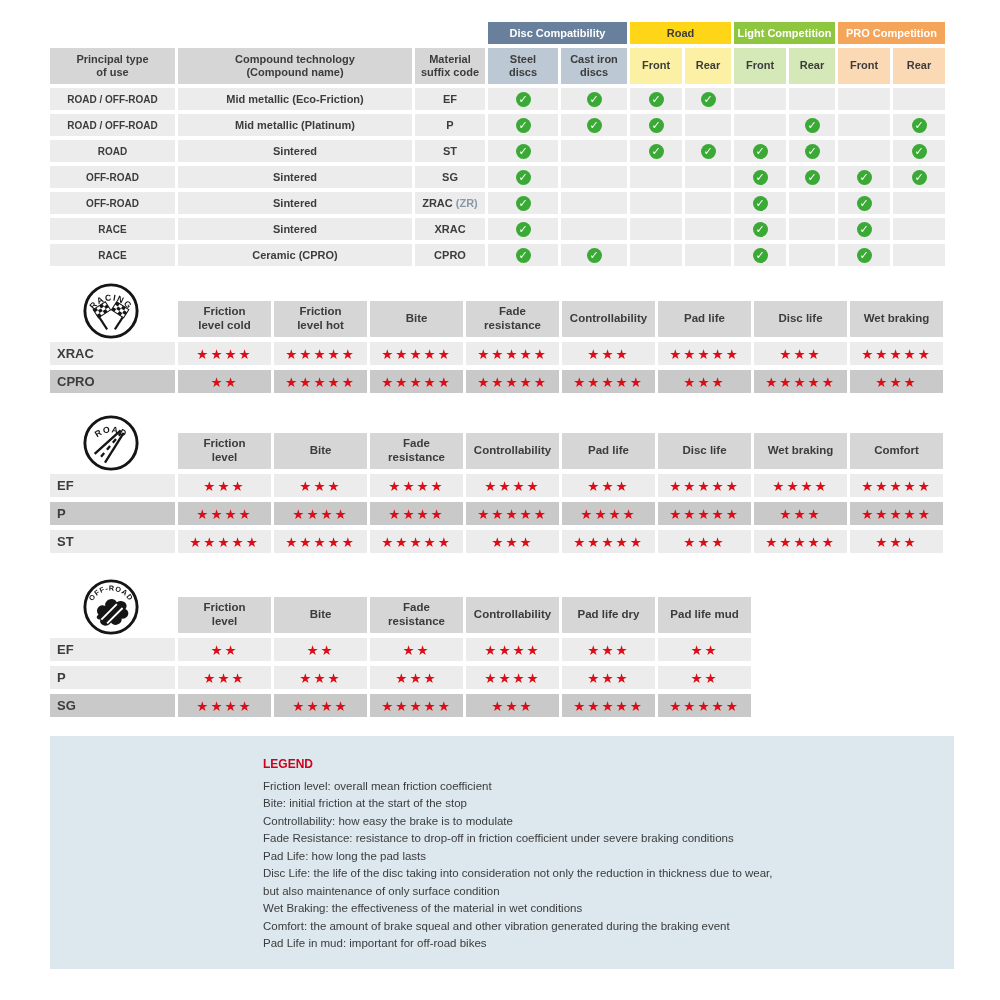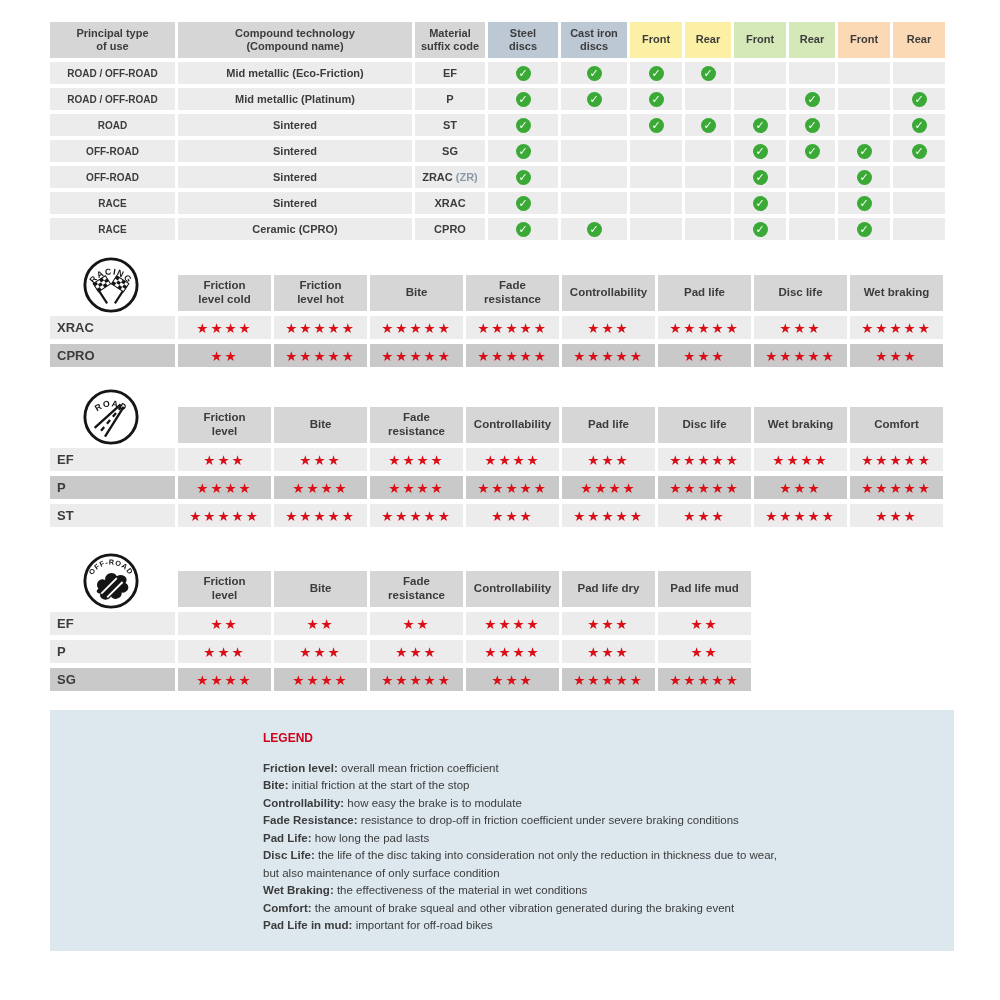--- a/index.html
+++ b/index.html
@@ -33,22 +33,22 @@
   .rt-head { height:36px; font-size:11.5px; font-weight:bold; line-height:1.2; background:var(--header-gray); }
   .rating-table td { height:23px; background:var(--row-gray); }
   .rating-table tr.hl td { background:var(--row-highlight); }
   .rt-label { text-align:left !important; padding-left:7px; font-size:13px; font-weight:bold; }
   .rt-stars { color:var(--star-red); font-size:13.5px; letter-spacing:2px; }
   .rating-table .blank { background:transparent; }
 
   
   .legend { margin-top:14px; background:var(--legend-bg); padding:20px 30px 16px 213px;
             font-size:11.5px; line-height:17.5px; }
-  .legend-title { color:var(--legend-red); font-weight:bold; font-size:12px; margin-bottom:12px; }
-  .legend-item b { font-weight:bold; }
+  .legend-title { color:var(--legend-red); font-weight:bold; font-size:12px; margin-bottom:4px; }
+  .legend-item b { font-weight:normal; }
 
   svg text { fill:#151515; }
 </style>
 </head>
 <body>
 
 <div class="page">
 
   <table class="compat-table">
     <colgroup>
@@ -58,20 +58,27 @@
       <col style="width:70px">
         <col style="width:66px">
       <col style="width:52px">
         <col style="width:46px">
       <col style="width:52px">
         <col style="width:46px">
       <col style="width:52px">
         <col style="width:52px">
     </colgroup>
     <thead id="compat-head">
+        <tr>
+          <td class="blank" colspan="3"></td>
+          <th class="group-cell" colspan="2" style="background:#68809b;color:#ffffff">Disc Compatibility</th>
+          <th class="group-cell" colspan="2" style="background:#ffd617;color:#3c3c3c">Road</th>
+          <th class="group-cell" colspan="2" style="background:#8fc640;color:#ffffff">Light Competition</th>
+          <th class="group-cell" colspan="2" style="background:#f5a55a;color:#ffffff">PRO Competition</th>
+        </tr>
         <tr>
           <th class="col-head" style="background:var(--header-gray)">Principal type<br>of use</th>
           <th class="col-head" style="background:var(--header-gray)">Compound technology<br>(Compound name)</th>
           <th class="col-head" style="background:var(--header-gray)">Material<br>suffix code</th>
           <th class="col-head" style="background:#bcc8d3">Steel<br>discs</th>
           <th class="col-head" style="background:#bcc8d3">Cast iron<br>discs</th>
           <th class="col-head" style="background:#fcf0a4">Front</th>
           <th class="col-head" style="background:#fcf0a4">Rear</th>
           <th class="col-head" style="background:#d5e8b7">Front</th>
           <th class="col-head" style="background:#d5e8b7">Rear</th>

